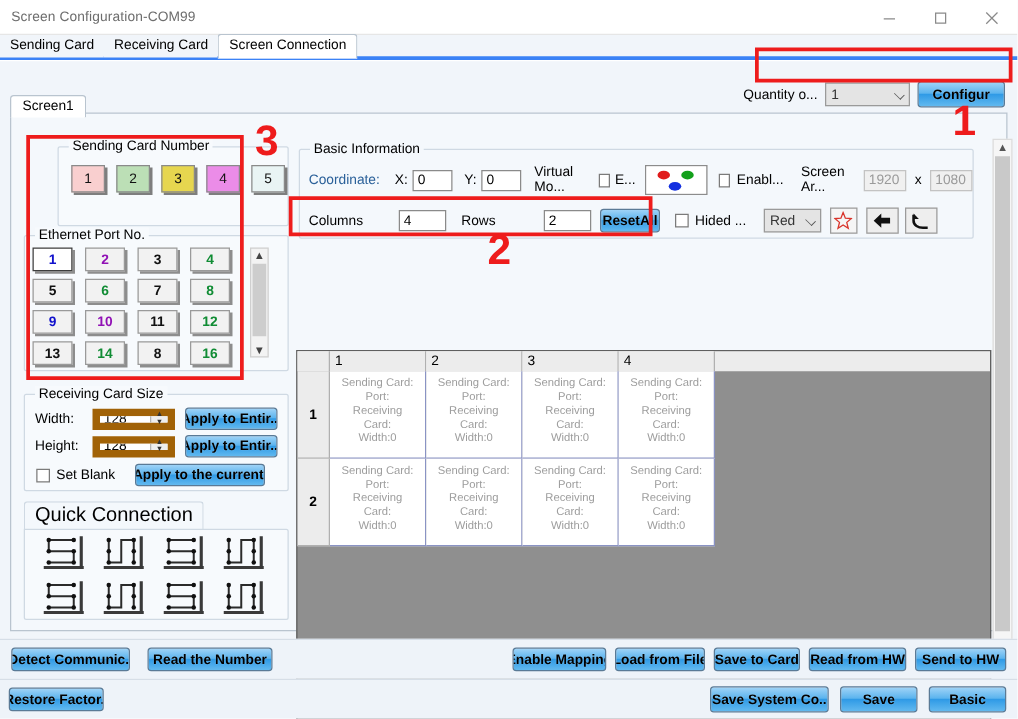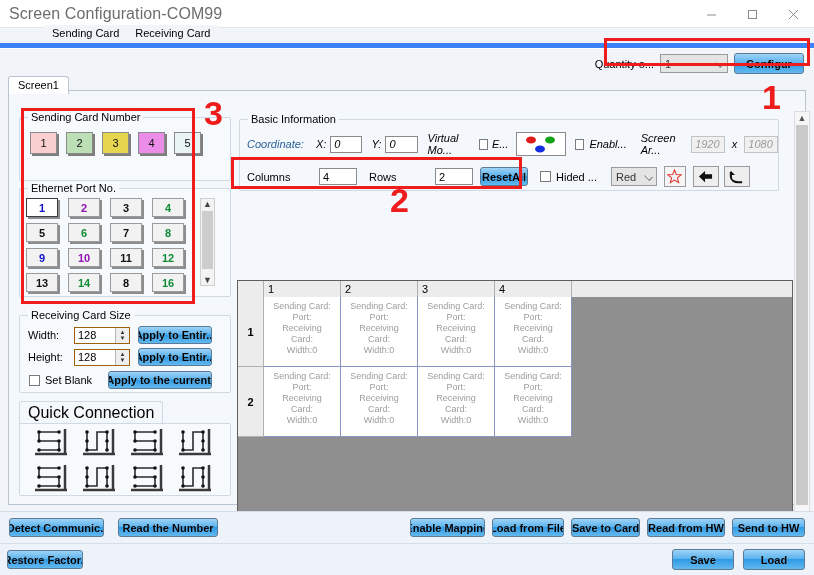--- a/index.html
+++ b/index.html
@@ -16,52 +16,51 @@
 
   
   #titlebar {
     height: 28px; width: 100%;
     background: #ffffff;
     border-bottom: 1px solid #e6e6e6;
     display: flex; align-items: center;
     position: relative;
   }
   #title-text {
-    margin-left: 9px; font-size: 16px; color: #6d6d6d;
+    margin-left: 9px; font-size: 11px; color: #6d6d6d;
     letter-spacing: .1px;
   }
   .winbtns { position:absolute; right:0; top:0; height:28px; display:flex; }
   .winbtn { width:41px; height:28px; display:flex; align-items:center; justify-content:center;
             color:#8a8a8a; font-size:13px; }
   .winbtn svg { display:block; }
 
   
   #tabstrip {
     height: 20px; width:100%;
     background:#f1f5fa;
-    display:flex; align-items:flex-end;
-    border-bottom:5px solid #3b82f6;
+    display:flex; align-items:center;
+    border-bottom:3px solid #3b82f6;
     position:relative;
-    padding-left:44px;
   }
   .maintab {
     font-size:11px; padding:2px 8px 3px 8px; line-height:13px;
     color:#000; background:#f1f5fa; border:none;
   }
   .maintab.active {
     background:#ffffff;
     border:1px solid #b9c4cf; border-bottom:1px solid #ffffff;
     border-radius:3px 3px 0 0; margin-bottom:-1px;
   }
 
   
   #content { position:absolute; top:49px; left:0; width:814px; height:462px; background:#f1f5fa; }
 
   
-  #qty-row { position:absolute; right:10px; top:4px; display:flex; align-items:center; gap:6px; }
+  #qty-row { position:absolute; right:10px; top:16px; display:flex; align-items:center; gap:6px; }
   #qty-label { font-size:11px; }
   .combo {
     height:19px; background:#e4e4e4; border:1px solid #9a9a9a;
     display:flex; align-items:center; font-size:11px; padding-left:4px;
     position:relative; color:#333;
   }
   .combo .arrow {
     position:absolute; right:3px; top:4px; width:9px; height:9px;
     border-right:1.6px solid #555; border-bottom:1.6px solid #555;
     transform:rotate(45deg) scale(.8,.55); transform-origin:center;
@@ -122,21 +121,21 @@
 
   .vscroll {
     width:15px; background:#f3f3f3; border:1px solid #cfcfcf;
     display:flex; flex-direction:column; align-items:center; justify-content:space-between;
     position:relative;
   }
   .vscroll .thumb { position:absolute; left:1px; right:1px; background:#cdcdcd; }
   .vscroll .ar { font-size:9px; color:#444; line-height:10px; z-index:2; }
 
   
-  .spin { display:flex; height:17px; border:1px solid #a16207; background:#fff; }
+  .spin { display:flex; height:17px; border:6px solid #a16207; background:#fff; }
   .spin input {
     border:none; outline:none; width:40px; font-size:11px; padding-left:3px;
     font-family:"Liberation Sans", sans-serif; background:#fff;
   }
   .spin .arrows { width:14px; border-left:1px solid #b5b5b5; background:#eee;
                   display:flex; flex-direction:column; align-items:center; justify-content:center; }
   .spin .arrows div { font-size:6px; line-height:6px; color:#333; }
 
   .txtbox {
     border:1px solid #8a8a8a; background:#fff; height:17px; font-size:11px;
@@ -204,41 +203,42 @@
           <line x1="1" y1="1" x2="10" y2="10" stroke="#8a8a8a" stroke-width="1"></line>
           <line x1="10" y1="1" x2="1" y2="10" stroke="#8a8a8a" stroke-width="1"></line>
         </svg>
     </div>
   </div>
 </div>
 
 <div id="tabstrip">
   <div class="maintab">Sending Card</div>
   <div class="maintab">Receiving Card</div>
+  <div class="maintab active">Screen Connection</div>
 </div>
 
 <div id="content">
 
   <div id="qty-row">
     <span id="qty-label">Quantity o...</span>
     <div class="combo" style="width:68px;">
       <span>1</span>
       <span class="arrow"></span>
     </div>
     <div class="btn-blue" style="width:70px;height:21px;">Configur</div>
   </div>
 
   <div id="screen-tab">Screen1</div>
 
   <div id="panel">
 
 
     <div id="left-col">
 
-      <div class="group" style="height:64px;">
+      <div class="group" style="height:64px;margin-left:27px;">
         <span class="glabel">Sending Card Number</span>
         <div style="display:flex; gap:9px; padding:14px 0 0 10px;">
           <div class="sc-btn" style="background: rgb(249, 207, 207);">1</div>
           <div class="sc-btn" style="background: rgb(188, 223, 182);">2</div>
           <div class="sc-btn" style="background: rgb(230, 214, 79);">3</div>
           <div class="sc-btn" style="background: rgb(235, 140, 232);">4</div>
           <div class="sc-btn" style="background: rgb(233, 244, 244);">5</div>
         </div>
       </div>
 
@@ -412,21 +412,21 @@
                 </svg>
               </div>
             </div>
         </div>
       </div>
     </div>
 
     <div class="group" style="position:absolute; left:230px; top:28px; width:540px; height:72px; background:#f4f8fc;">
       <span class="glabel" style="background:#f4f8fc;">Basic Information</span>
 
-      <div style="display:flex; align-items:center; padding:12px 0 0 7px;font-style:italic;">
+      <div style="display:flex; align-items:center; padding:12px 0 0 7px;">
         <span style="color:#2a6099;">Coordinate:</span>
         <span style="margin-left:12px;">X:</span>
         <div class="txtbox" style="width:40px; margin-left:4px;">0</div>
         <span style="margin-left:9px;">Y:</span>
         <div class="txtbox" style="width:40px; margin-left:4px;">0</div>
         <span style="margin-left:10px;">Virtual Mo...</span>
         <span class="chk" style="margin-left:6px;"></span>
         <span style="margin-left:4px;">E...</span>
         <div style="margin-left:8px; width:50px; height:24px; border:1px solid #8c8c8c; background:#e9e9e9;
                     position:relative;">
@@ -574,22 +574,23 @@
     <div class="btn-blue" style="width:78px;height:19px;">Read from HW</div>
     <div class="btn-blue" style="width:73px;height:19px;">Send to HW</div>
   </div>
 </div>
 
 <div id="footer2">
   <div style="position:absolute; left:7px; top:6px;">
     <div class="btn-blue" style="width:76px;height:19px;">Restore Factor..</div>
   </div>
   <div style="position:absolute; right:9px; top:5px; display:flex; gap:9px;">
+    <div class="btn-blue" style="width:95px;height:21px;">Save System Co..</div>
     <div class="btn-blue" style="width:62px;height:21px;">Save</div>
-    <div class="btn-blue" style="width:62px;height:21px;">Load</div>
+    <div class="btn-blue" style="width:62px;height:21px;">Basic</div>
   </div>
 </div>
 
 <div class="redbox" style="left:604px; top:38px; width:206px; height:28px;"></div>
 <div class="redbox" style="left:231px; top:157px; width:291px; height:32px;"></div>
 <div class="redbox" style="left:21px; top:108px; width:174px; height:196px;"></div>
 
 <div class="rednum" style="left:762px; top:80px; font-size:34px;">1</div>
 <div class="rednum" style="left:390px; top:183px; font-size:34px;">2</div>
 <div class="rednum" style="left:204px; top:96px; font-size:34px;">3</div>

